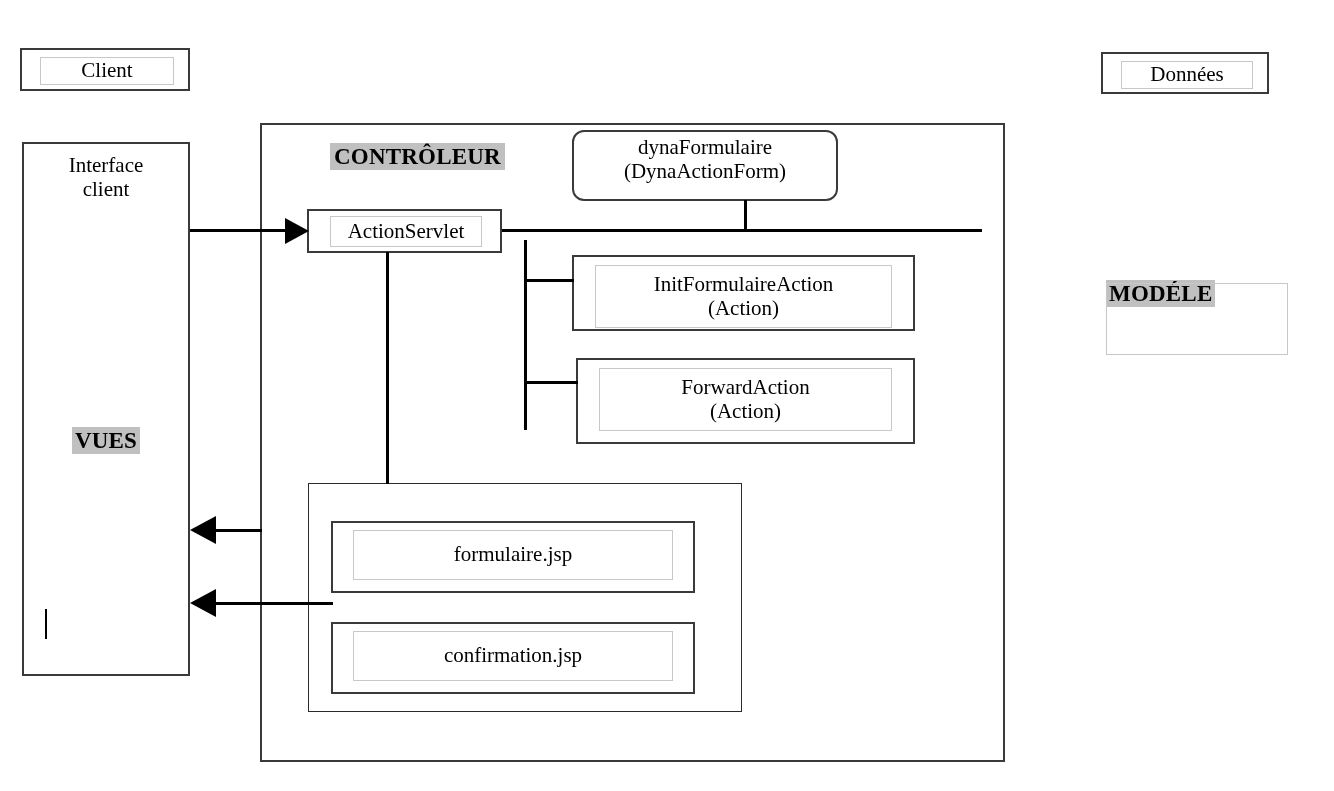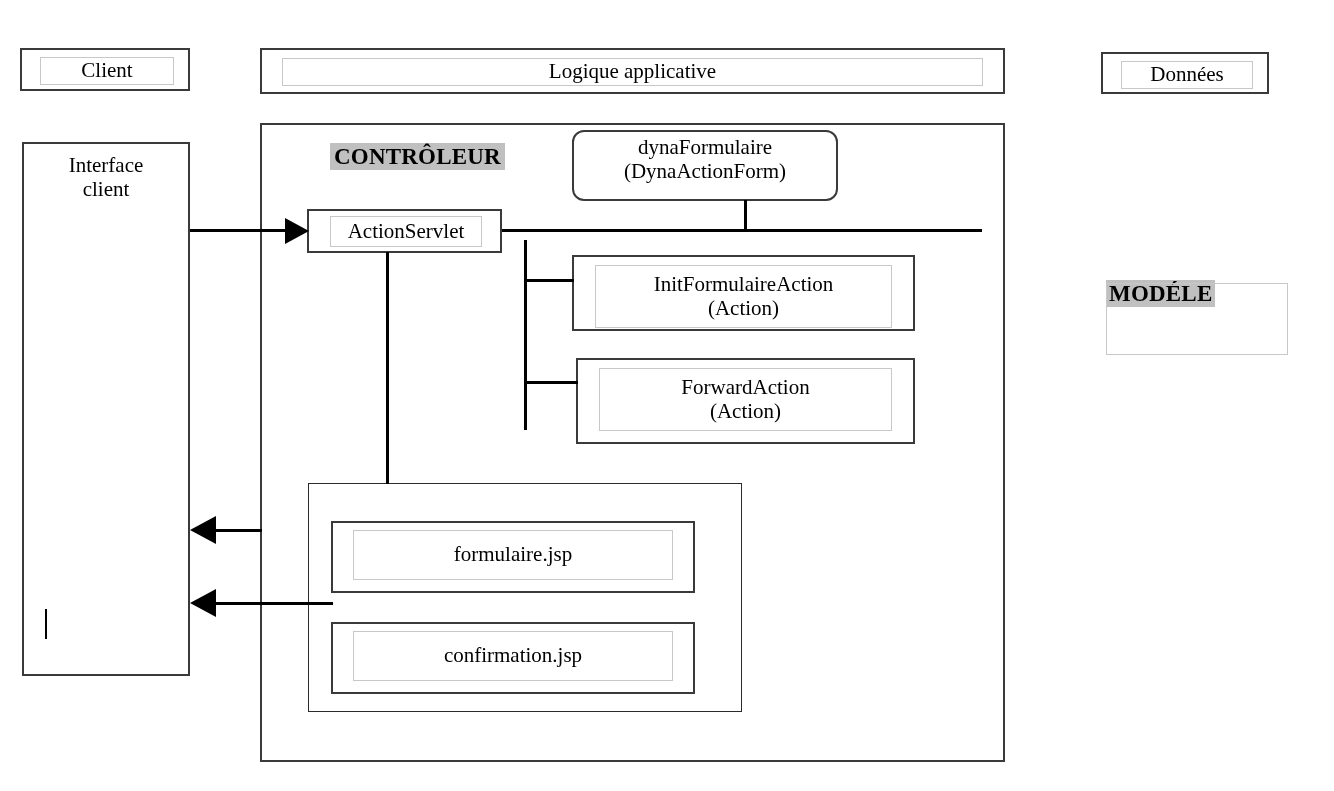--- a/index.html
+++ b/index.html
@@ -70,31 +70,31 @@
 </style>
 </head>
 <body>
 
 <div id="canvas">
 
   <div class="abs frame" style="left:20px; top:48px; width:170px; height:43px;">
     <div class="inner abs label" style="left:18px; top:7px; width:134px; height:28px; font-size:21px;">Client</div>
   </div>
 
-  <div class="abs frame" style="left:260px; top:48px; width:745px; height:46px;">
-    <div class="inner abs label" style="left:20px; top:8px; width:701px; height:28px; font-size:21px;">Logique applicative</div>
-  </div>
 
   <div class="abs frame" style="left:1101px; top:52px; width:168px; height:42px;">
     <div class="inner abs label" style="left:18px; top:7px; width:132px; height:28px; font-size:21px;">Données</div>
   </div>
 
   <div class="abs frame" style="left:22px; top:142px; width:168px; height:534px;">
     <div class="abs label" style="left:0px; top:10px; width:164px; font-size:21px;">Interface
 client</div>
+    <div class="abs" style="left:0px; top:284px; width:164px; text-align:center;">
+      <span class="hl" style="font-size:23px; padding:1px 3px;">VUES</span>
+    </div>
     <div class="abs caret" style="left:21px; top:465px; height:30px;"></div>
   </div>
 
   <div class="abs frame" style="left:260px; top:123px; width:745px; height:639px;"></div>
 
   <div class="abs" style="left:330px; top:144px;">
     <span class="hl" style="font-size:23px; padding:1px 4px;">CONTRÔLEUR</span>
   </div>
 
   <div class="abs frame" style="left:572px; top:130px; width:266px; height:71px;border-radius:12px;">

